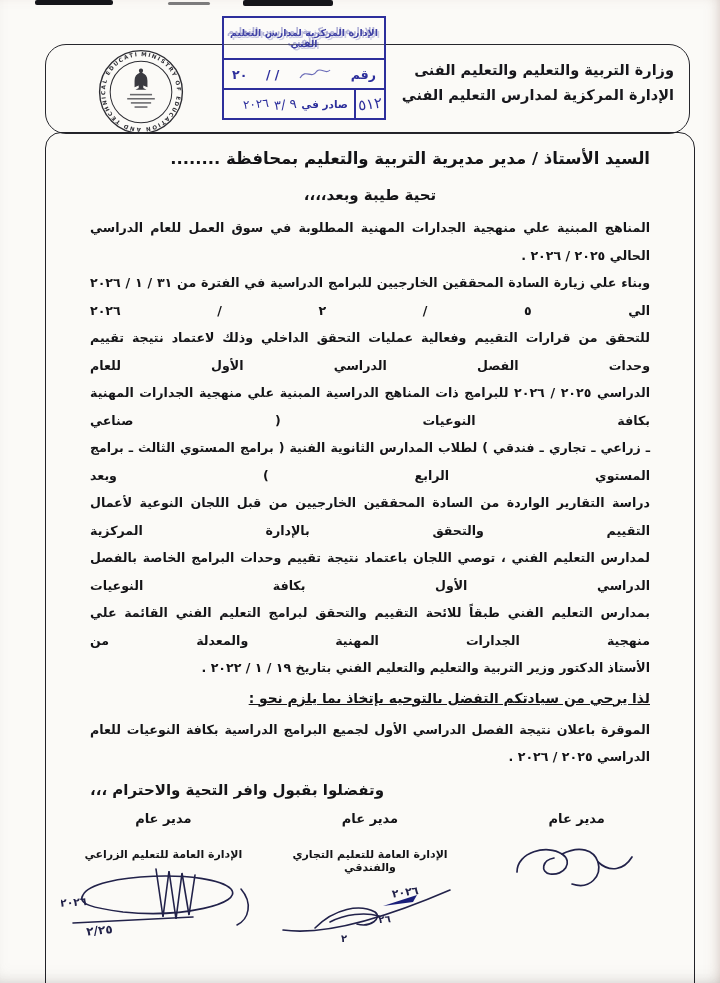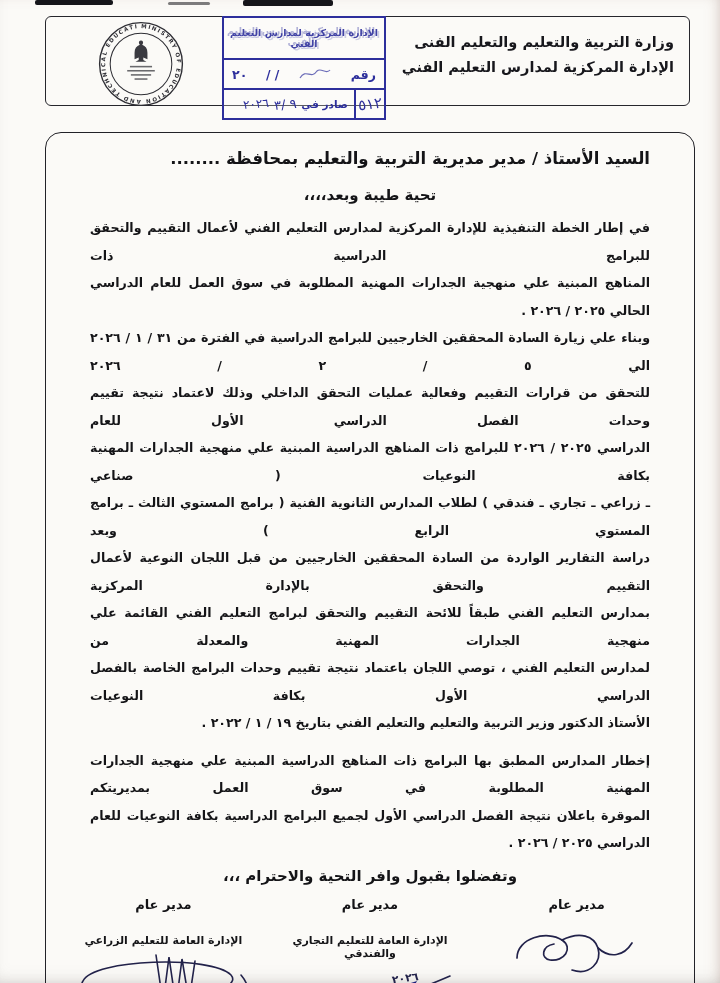--- a/index.html
+++ b/index.html
@@ -9,22 +9,22 @@
     background:#fbfaf7;overflow:hidden;color:#141417;
     box-shadow:inset -8px 0 16px -10px rgba(160,125,115,.5), inset 0 -10px 18px -12px rgba(120,120,120,.35);
   }
   .scan-bar{position:absolute;background:#15151a;border-radius:2px;}
   .scan-bar.b1{left:35px;top:0;width:78px;height:5px;}
   .scan-bar.b2{left:168px;top:2px;width:42px;height:3px;opacity:.55;}
   .scan-bar.b3{left:243px;top:0;width:90px;height:6px;}
 
   
   .letterhead{
-    position:absolute;left:45px;top:16px;width:643px;height:88px;
-    border:1.6px solid #26262c;border-radius:6px;
+    position:absolute;left:45px;top:44px;width:643px;height:88px;
+    border:1.6px solid #26262c;border-radius:21px;
   }
   .ministry{
     position:absolute;right:15px;top:13px;text-align:right;direction:rtl;
     font-size:14.5px;font-weight:bold;line-height:25px;color:#17171c;
   }
   .seal{position:absolute;left:49px;top:1px;width:92px;height:92px;}
 
   
   .stamp{
     position:absolute;left:222px;top:16px;width:164px;height:104px;
@@ -55,21 +55,21 @@
     border:1.7px solid #222228;border-radius:16px;box-sizing:border-box;
     direction:rtl;padding-top:16px;
   }
   .content{padding:0 44px;}
   .addressee{text-align:right;font-size:16.5px;font-weight:bold;}
   .greeting{text-align:center;font-size:15px;font-weight:bold;margin-top:18px;}
   .para{margin-top:10px;}
   .bline{font-size:12.6px;font-weight:bold;line-height:27.5px;text-align:justify;color:#141417;}
   .bline.j{text-align-last:justify;}
   .directive{font-size:13.8px;font-weight:bold;text-decoration:underline;margin-top:8px;text-align:right;}
-  .closing{text-align:center;font-size:15px;font-weight:bold;margin-top:10px;}
+  .closing{text-align:left;font-size:15px;font-weight:bold;margin-top:10px;}
 
   
   .sig-row{display:flex;margin-top:12px;padding:0 14px;}
   .sig-col{flex:1;text-align:center;}
   .sig-title{font-size:13px;font-weight:bold;}
   .sig-dept{font-size:11px;font-weight:bold;margin-top:22px;}
   .sig-art{height:78px;display:flex;align-items:center;justify-content:center;}
   svg text.digit{font-family:"DejaVu Sans",sans-serif;}
 </style>
 </head>
@@ -132,35 +132,34 @@
     </div>
   </div>
 
   <div class="body-box">
     <div class="content">
 
       <div class="addressee">السيد الأستاذ / مدير مديرية التربية والتعليم بمحافظة ........</div>
       <div class="greeting">تحية طيبة وبعد،،،،</div>
 
       <div class="para">
-        <div class="bline j">في إطار الخطة التنفيذية للإدارة المركزية لمدارس التعليم الفني لأعمال التقييم والتحقق للبرامج الدراسية ذات</div>
         <div class="bline">المناهج المبنية علي منهجية الجدارات المهنية المطلوبة في سوق العمل للعام الدراسي الحالي ٢٠٢٥ / ٢٠٢٦ .</div>
         <div class="bline j">وبناء علي زيارة السادة المحققين الخارجيين للبرامج الدراسية في الفترة من ٣١ / ١ / ٢٠٢٦ الي ٥ / ٢ / ٢٠٢٦</div>
         <div class="bline j">للتحقق من قرارات التقييم وفعالية عمليات التحقق الداخلي وذلك لاعتماد نتيجة تقييم وحدات الفصل الدراسي الأول للعام</div>
         <div class="bline j">الدراسي ٢٠٢٥ / ٢٠٢٦ للبرامج ذات المناهج الدراسية المبنية علي منهجية الجدارات المهنية بكافة النوعيات ( صناعي</div>
         <div class="bline j">ـ زراعي ـ تجاري ـ فندقي ) لطلاب المدارس الثانوية الفنية ( برامج المستوي الثالث ـ برامج المستوي الرابع ) وبعد</div>
         <div class="bline j">دراسة التقارير الواردة من السادة المحققين الخارجيين من قبل اللجان النوعية لأعمال التقييم والتحقق بالإدارة المركزية</div>
+        <div class="bline j">لمدارس التعليم الفني ، توصي اللجان باعتماد نتيجة تقييم وحدات البرامج الخاصة بالفصل الدراسي الأول بكافة النوعيات</div>
         <div class="bline j">بمدارس التعليم الفني طبقاً للائحة التقييم والتحقق لبرامج التعليم الفني القائمة علي منهجية الجدارات المهنية والمعدلة من</div>
-        <div class="bline j">لمدارس التعليم الفني ، توصي اللجان باعتماد نتيجة تقييم وحدات البرامج الخاصة بالفصل الدراسي الأول بكافة النوعيات</div>
         <div class="bline">الأستاذ الدكتور وزير التربية والتعليم والتعليم الفني بتاريخ ١٩ / ١ / ٢٠٢٢ .</div>
       </div>
 
+      <div class="directive">لذا يرجي من سيادتكم التفضل بالتوجيه بإتخاذ بما يلزم نحو :</div>
 
       <div class="para">
-        <div class="bline j">إخطار المدارس المطبق بها البرامج ذات المناهج الدراسية المبنية علي منهجية الجدارات المهنية المطلوبة في سوق العمل بمديريتكم</div>
         <div class="bline">الموقرة باعلان نتيجة الفصل الدراسي الأول لجميع البرامج الدراسية بكافة النوعيات للعام الدراسي ٢٠٢٥ / ٢٠٢٦ .</div>
       </div>
 
       <div class="closing">وتفضلوا بقبول وافر التحية والاحترام ،،،</div>
     </div>
 
     <div class="sig-row">
 
       <div class="sig-col">
         <div class="sig-title">مدير عام</div>

